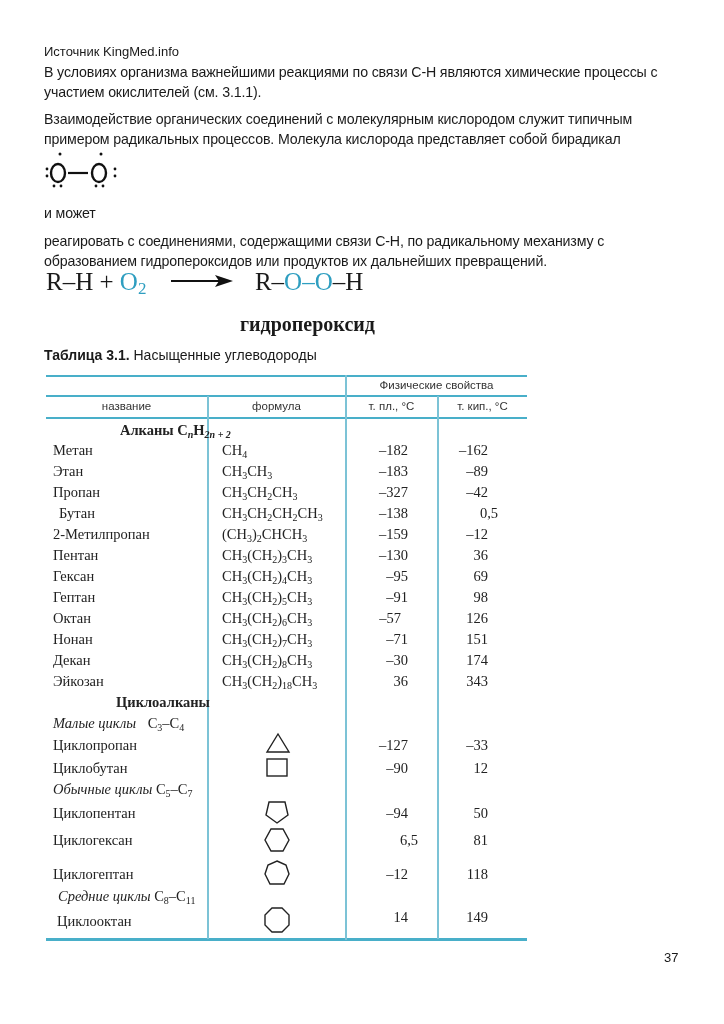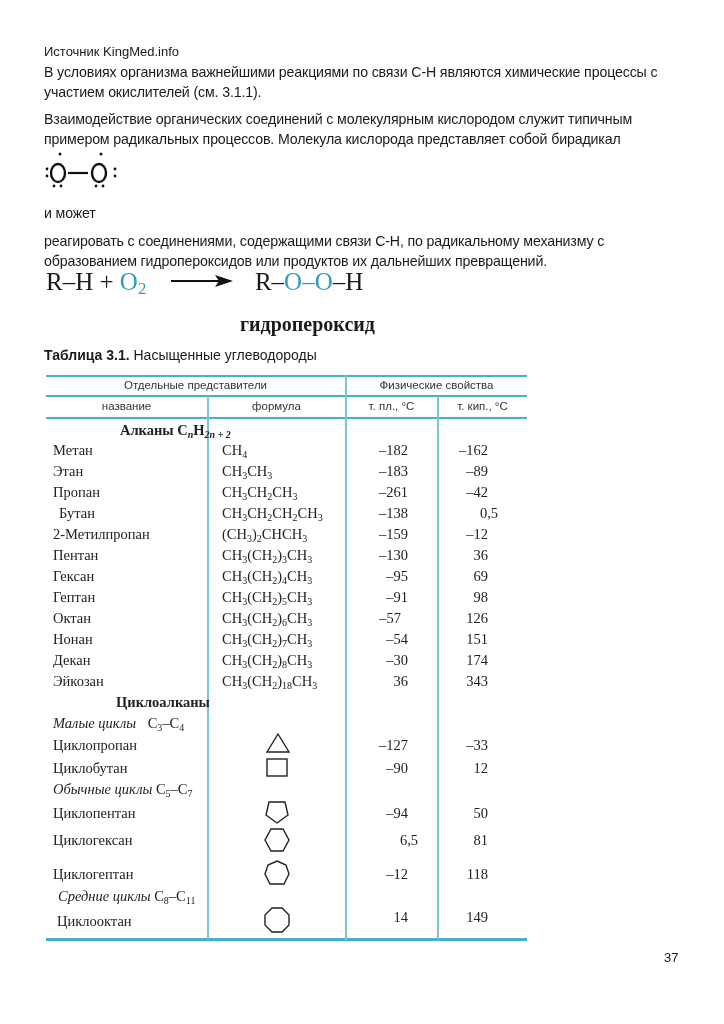--- a/index.html
+++ b/index.html
@@ -93,21 +93,20 @@
 
   <div class="hl" style="top:0;"></div>
   <div class="hl" style="top:20px;height:1.5px;"></div>
   <div class="hl" style="top:42px;"></div>
   <div class="hl" style="top:563px;height:2.5px;"></div>
 
   <div class="vl" style="left:299px;top:0;height:565px;"></div>
   <div class="vl" style="left:161px;top:21px;height:543px;"></div>
   <div class="vl" style="left:391px;top:21px;height:543px;"></div>
 
-  <div class="hdr sans" style="left:0;top:4px;width:299px;">Отдельные представители</div>
   <div class="hdr sans" style="left:300px;top:4px;width:181px;">Физические свойства</div>
   <div class="hdr sans" style="left:0;top:25px;width:161px;">название</div>
   <div class="hdr sans" style="left:162px;top:25px;width:137px;">формула</div>
   <div class="hdr sans" style="left:300px;top:25px;width:91px;">т. пл., °С</div>
   <div class="hdr sans" style="left:392px;top:25px;width:89px;">т. кип., °С</div>
 
   <div class="cell serif sect" style="left:30px;top:47px;"><span>Алканы C</span><sub style="font-style:italic;">n</sub><span>H</span><sub style="font-style:italic;">2n + 2</sub></div>
 
   <div class="cell serif" style="left:7px;top:67px;">Метан</div>
   <div class="cell serif" style="left:7px;top:88px;">Этан</div>
@@ -130,28 +129,28 @@
   <div class="cell serif" style="left:176px;top:172px;">CH<sub>3</sub>(CH<sub>2</sub>)<sub>3</sub>CH<sub>3</sub></div>
   <div class="cell serif" style="left:176px;top:193px;">CH<sub>3</sub>(CH<sub>2</sub>)<sub>4</sub>CH<sub>3</sub></div>
   <div class="cell serif" style="left:176px;top:214px;">CH<sub>3</sub>(CH<sub>2</sub>)<sub>5</sub>CH<sub>3</sub></div>
   <div class="cell serif" style="left:176px;top:235px;">CH<sub>3</sub>(CH<sub>2</sub>)<sub>6</sub>CH<sub>3</sub></div>
   <div class="cell serif" style="left:176px;top:256px;">CH<sub>3</sub>(CH<sub>2</sub>)<sub>7</sub>CH<sub>3</sub></div>
   <div class="cell serif" style="left:176px;top:277px;">CH<sub>3</sub>(CH<sub>2</sub>)<sub>8</sub>CH<sub>3</sub></div>
   <div class="cell serif" style="left:176px;top:298px;">CH<sub>3</sub>(CH<sub>2</sub>)<sub>18</sub>CH<sub>3</sub></div>
 
   <div class="cell serif num" style="left:320px;width:42px;top:67px;">–182</div>
   <div class="cell serif num" style="left:320px;width:42px;top:88px;">–183</div>
-  <div class="cell serif num" style="left:320px;width:42px;top:109px;">–261</div>
+  <div class="cell serif num" style="left:320px;width:42px;top:109px;">–327</div>
   <div class="cell serif num" style="left:320px;width:42px;top:130px;">–138</div>
   <div class="cell serif num" style="left:320px;width:42px;top:151px;">–159</div>
   <div class="cell serif num" style="left:320px;width:42px;top:172px;">–130</div>
   <div class="cell serif num" style="left:320px;width:42px;top:193px;">–95</div>
   <div class="cell serif num" style="left:320px;width:42px;top:214px;">–91</div>
   <div class="cell serif num" style="left:313px;width:42px;top:235px;">–57</div>
-  <div class="cell serif num" style="left:320px;width:42px;top:256px;">–54</div>
+  <div class="cell serif num" style="left:320px;width:42px;top:256px;">–71</div>
   <div class="cell serif num" style="left:320px;width:42px;top:277px;">–30</div>
   <div class="cell serif num" style="left:320px;width:42px;top:298px;">36</div>
 
   <div class="cell serif num" style="left:408px;width:34px;top:67px;">–162</div>
   <div class="cell serif num" style="left:408px;width:34px;top:88px;">–89</div>
   <div class="cell serif num" style="left:408px;width:34px;top:109px;">–42</div>
   <div class="cell serif num" style="left:408px;width:44px;top:130px;">0,5</div>
   <div class="cell serif num" style="left:408px;width:34px;top:151px;">–12</div>
   <div class="cell serif num" style="left:408px;width:34px;top:172px;">36</div>
   <div class="cell serif num" style="left:408px;width:34px;top:193px;">69</div>

